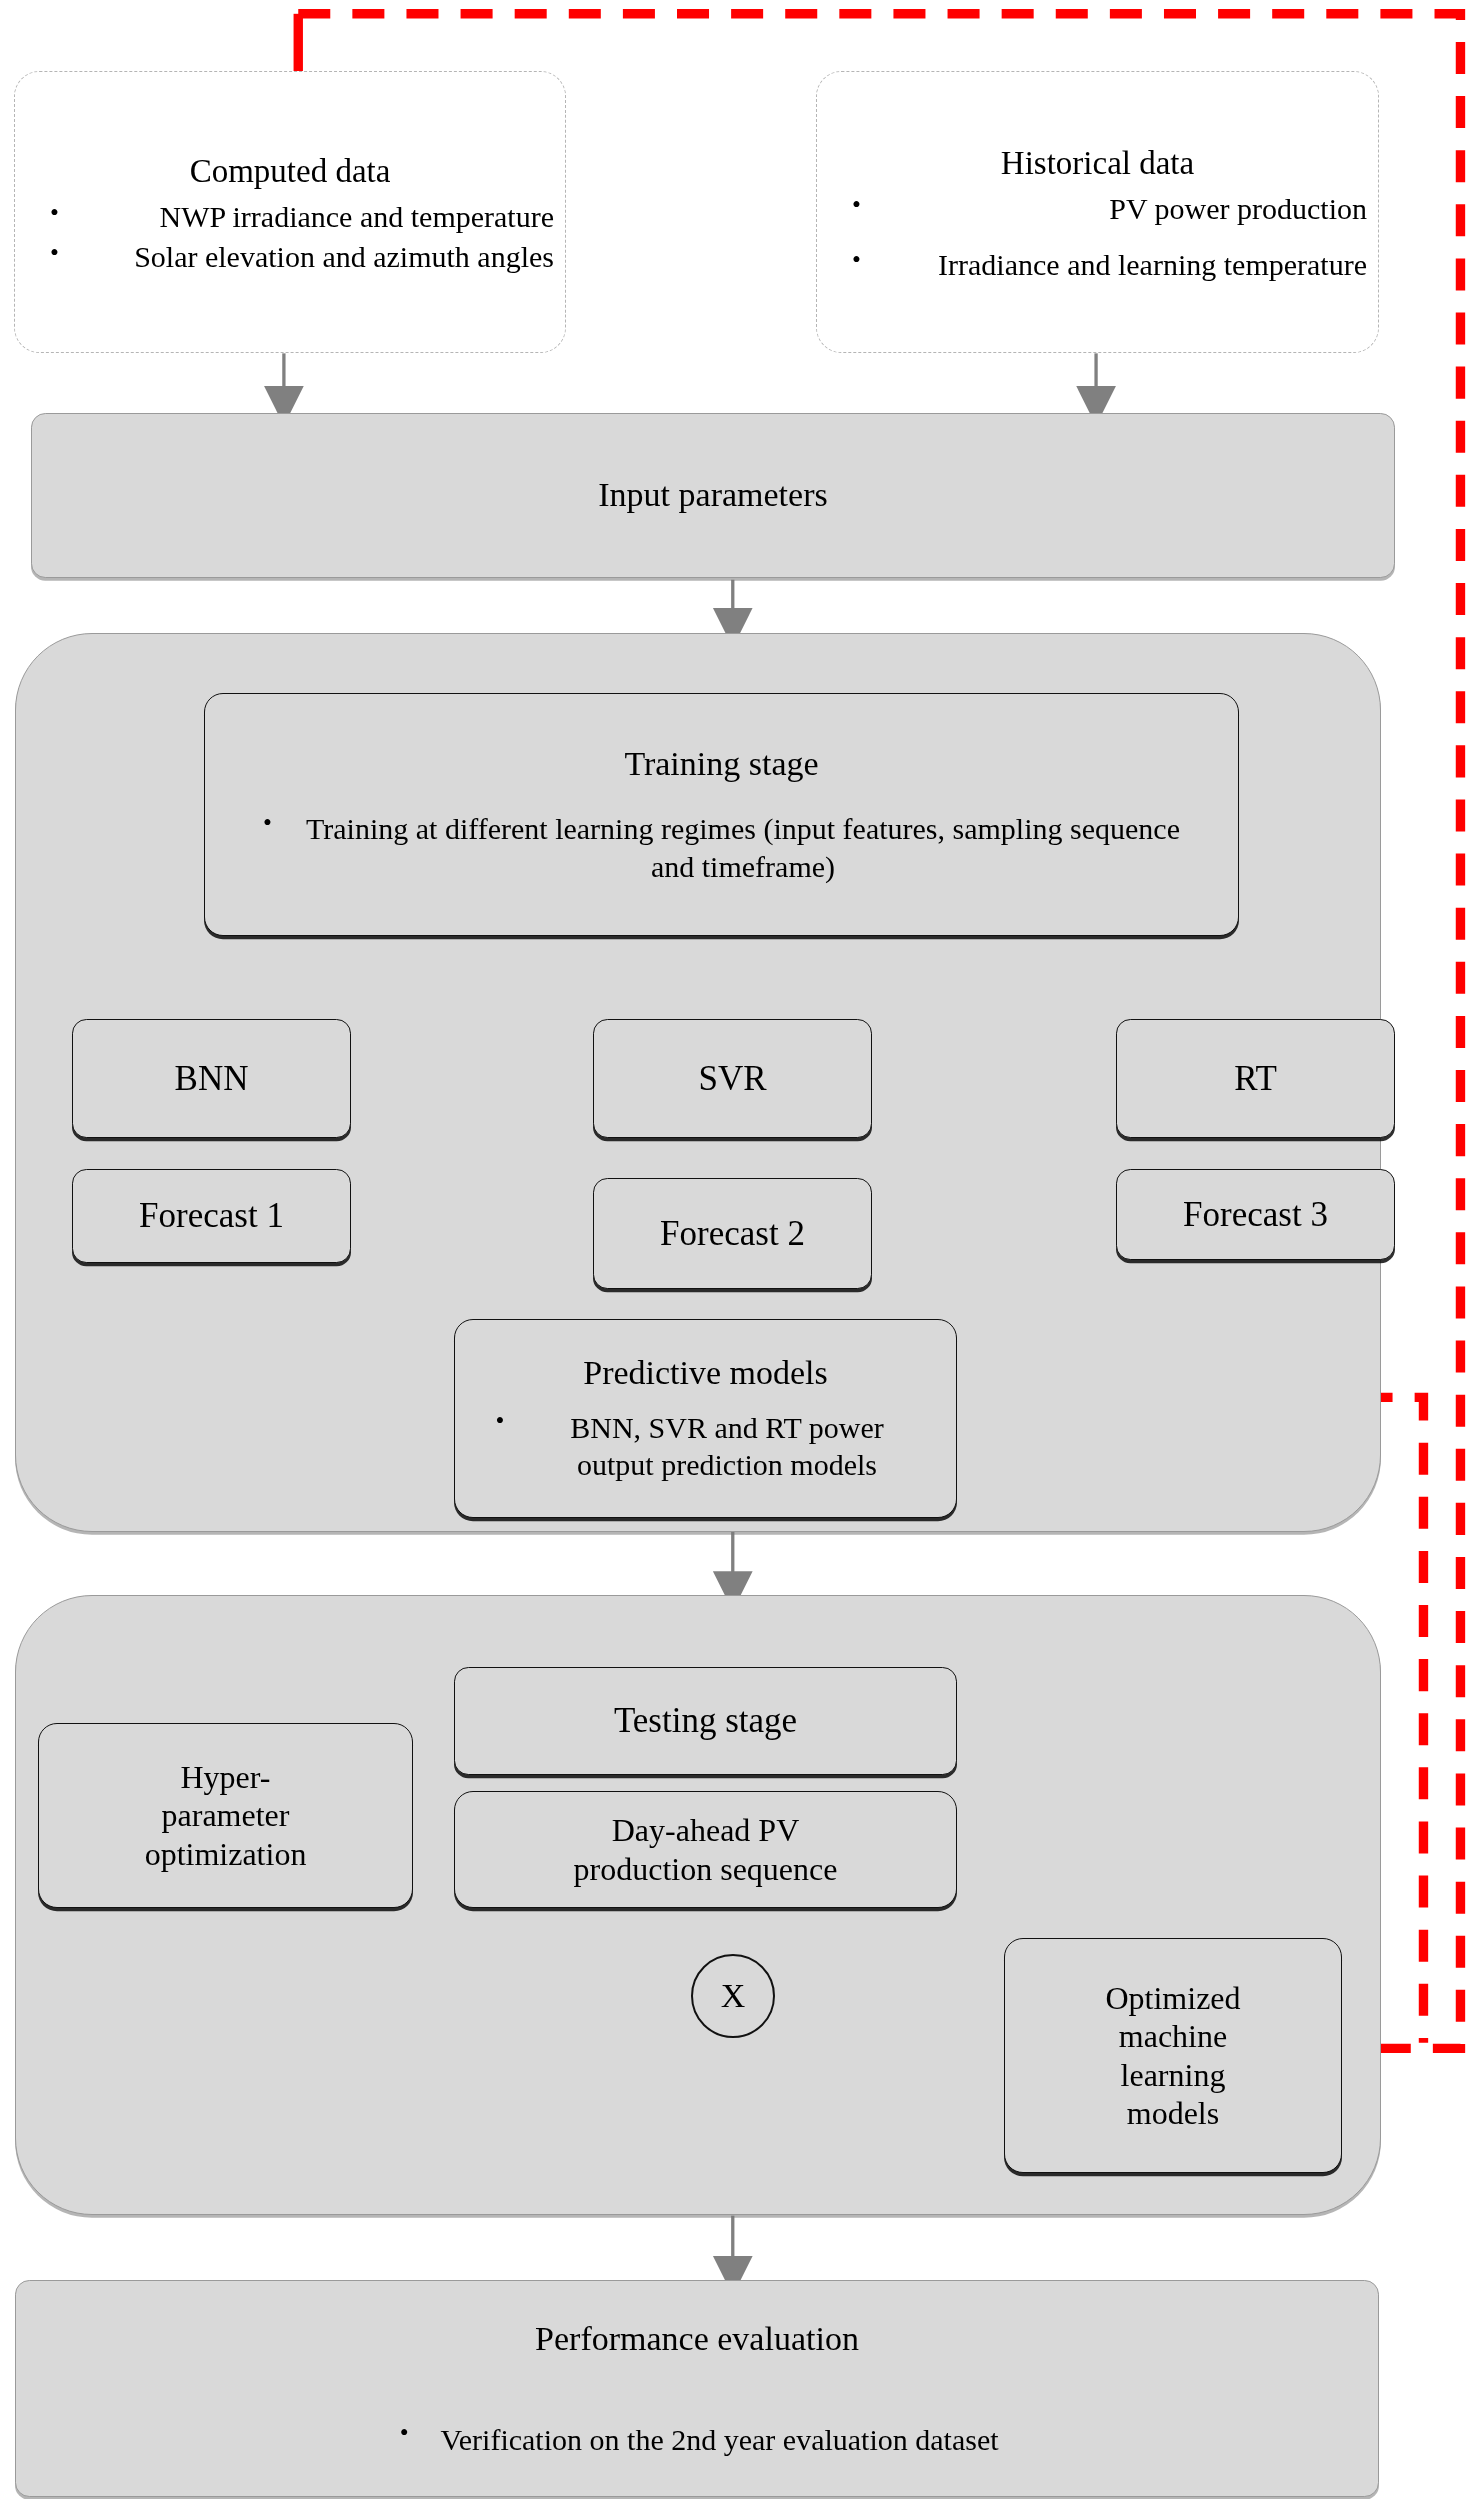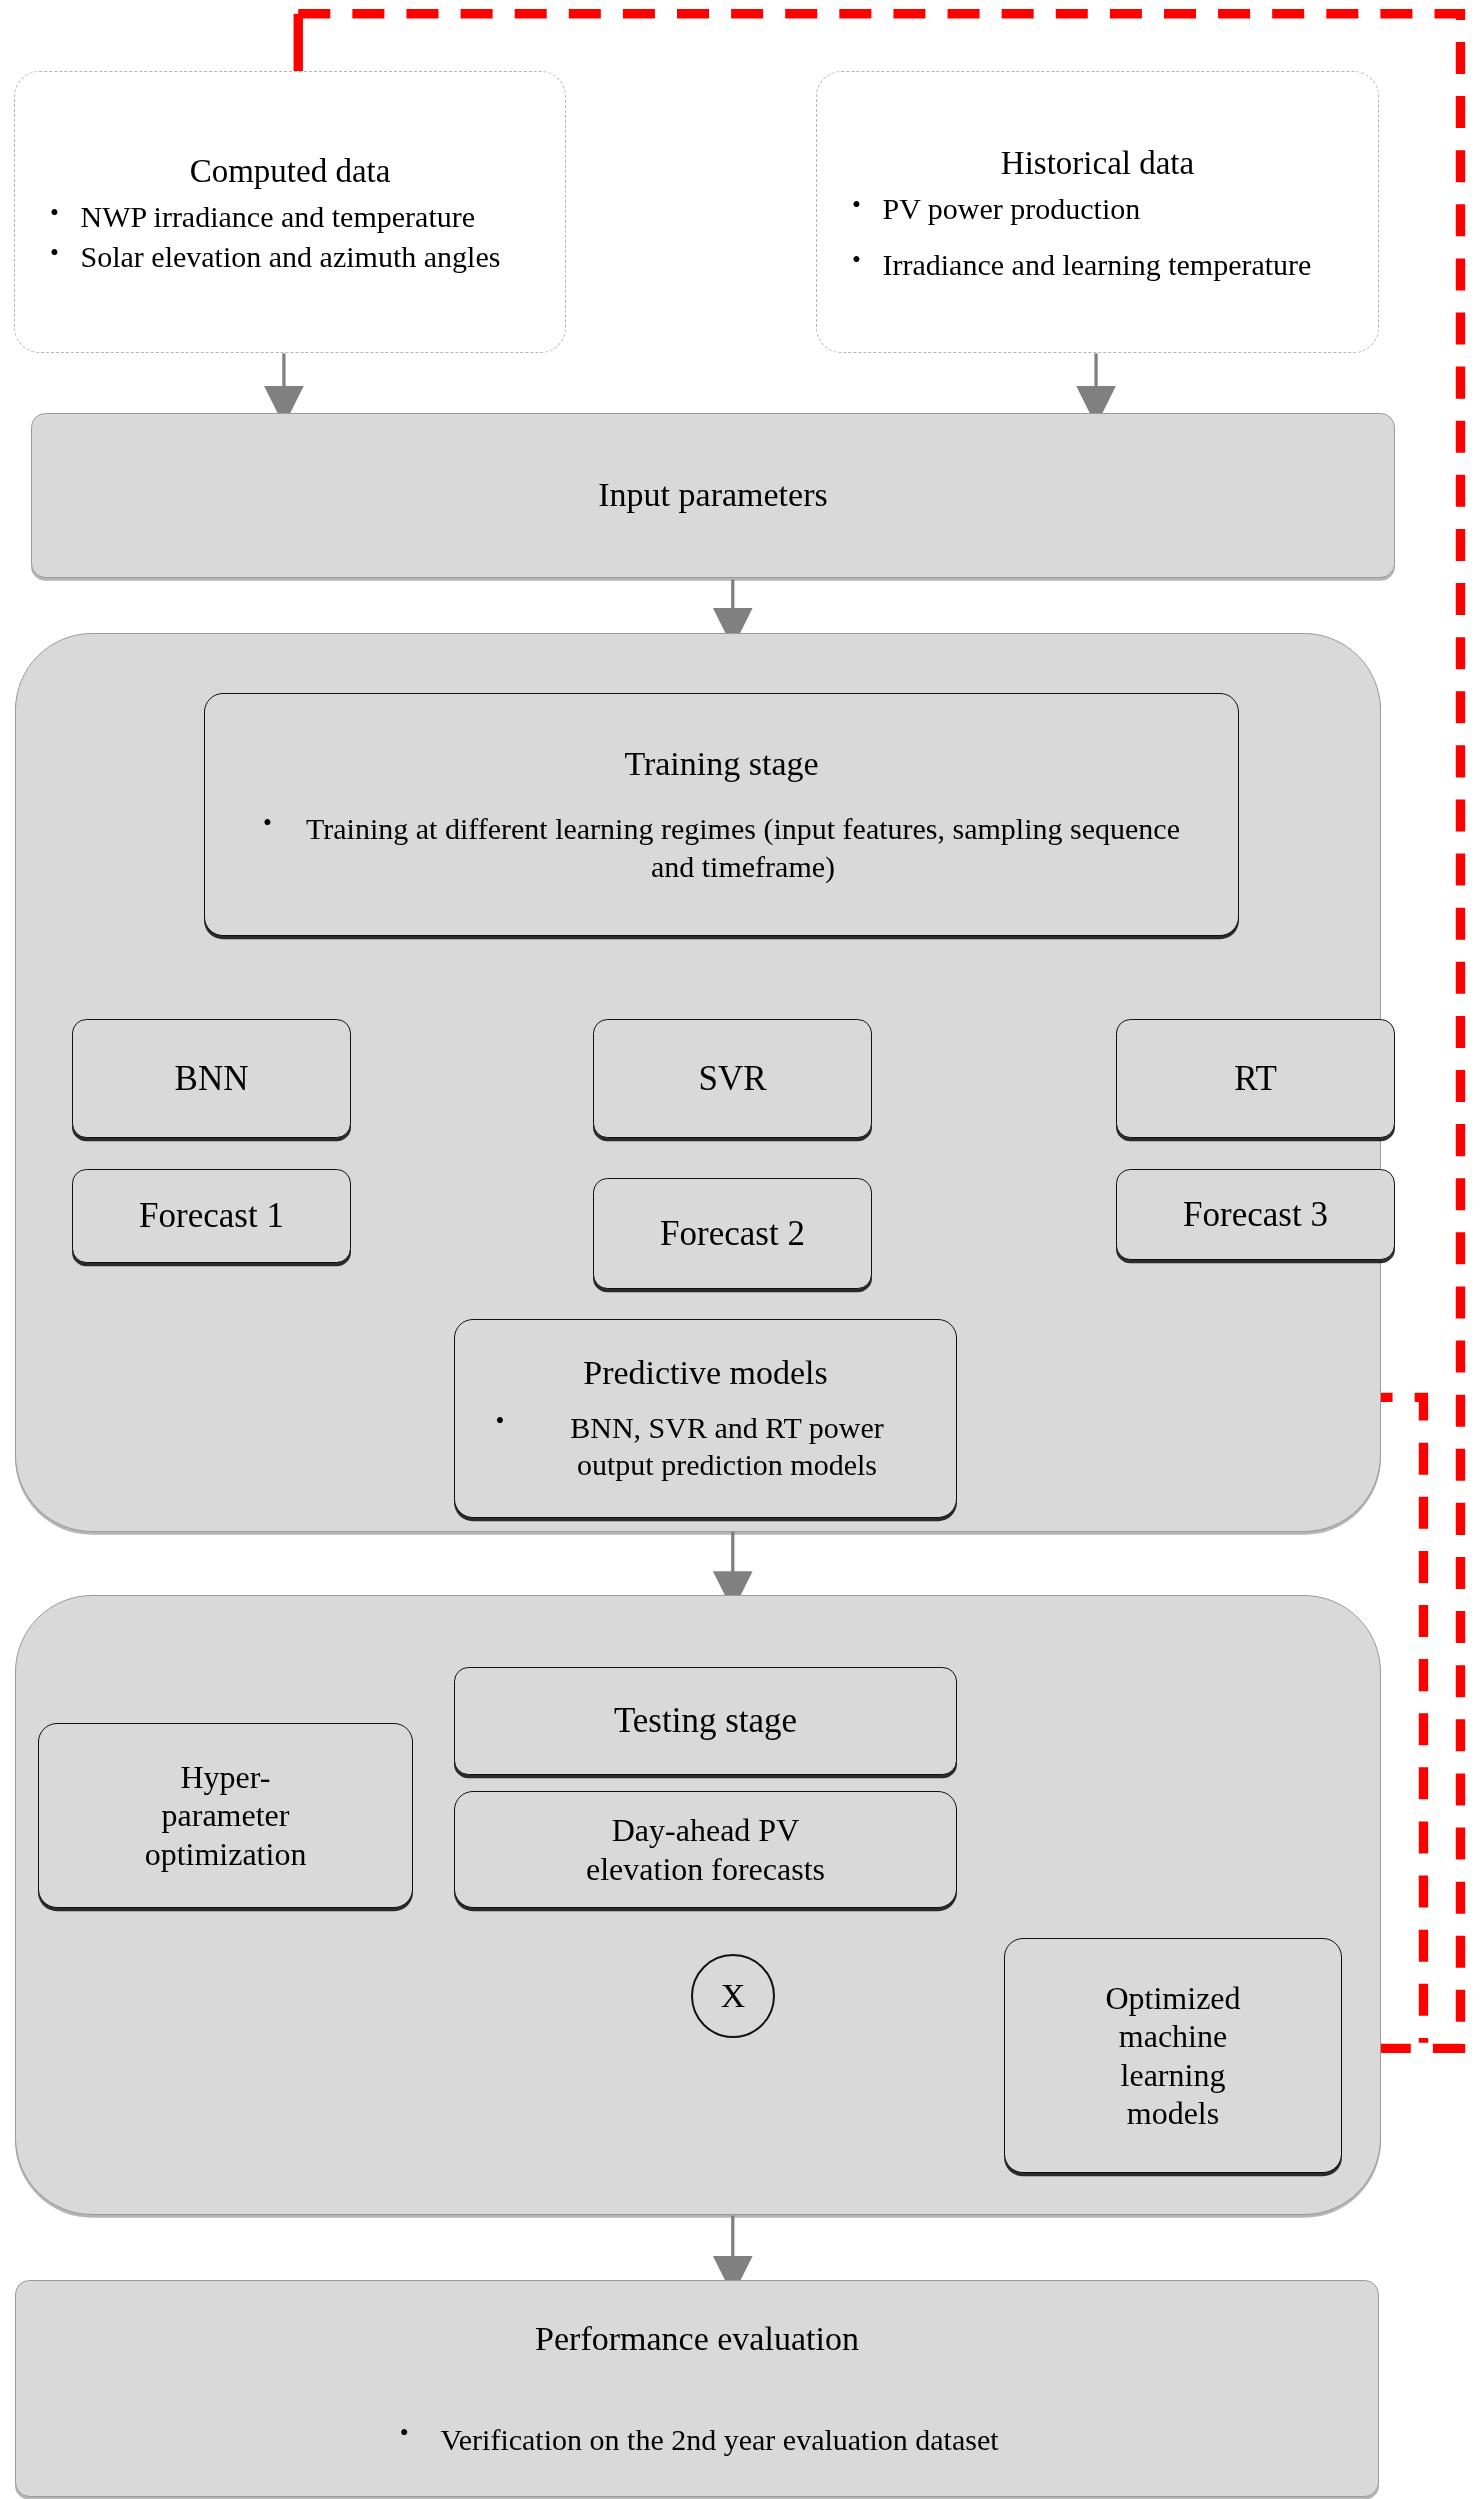--- a/index.html
+++ b/index.html
@@ -42,21 +42,21 @@
   .card-dashed .card-title{
     font-weight:normal;
     font-size:33px;
     line-height:1.05;
     margin-bottom:10px;
   }
   .bullets{
     list-style:none;
     margin:0;
     padding:0 5.5px 0 24px;
-    text-align:left;
+    text-align:right;
     width:100%;
     box-sizing:border-box;
   }
   .bullets li{
     position:relative;
     font-size:30px;
     line-height:1.22;
     padding-left:36px;
     margin:0 0 3.3px 0;
   }
@@ -274,21 +274,21 @@
   </div>
 
   <div class="node box" style="left:38px; top:1723px; width:375px; height:185px;">
     <div class="label">Hyper-
 parameter
 optimization</div>
   </div>
 
   <div class="node box" style="left:454px; top:1791px; width:503px; height:117px;">
     <div class="label">Day-ahead PV
-elevation forecasts</div>
+production sequence</div>
   </div>
 
   <div class="mult-circle" style="left:691px; top:1954px; width:84px; height:84px;">
     <span>X</span>
   </div>
 
   <div class="node box" style="left:1004px; top:1938px; width:338px; height:235px;">
     <div class="label">Optimized
 machine
 learning

